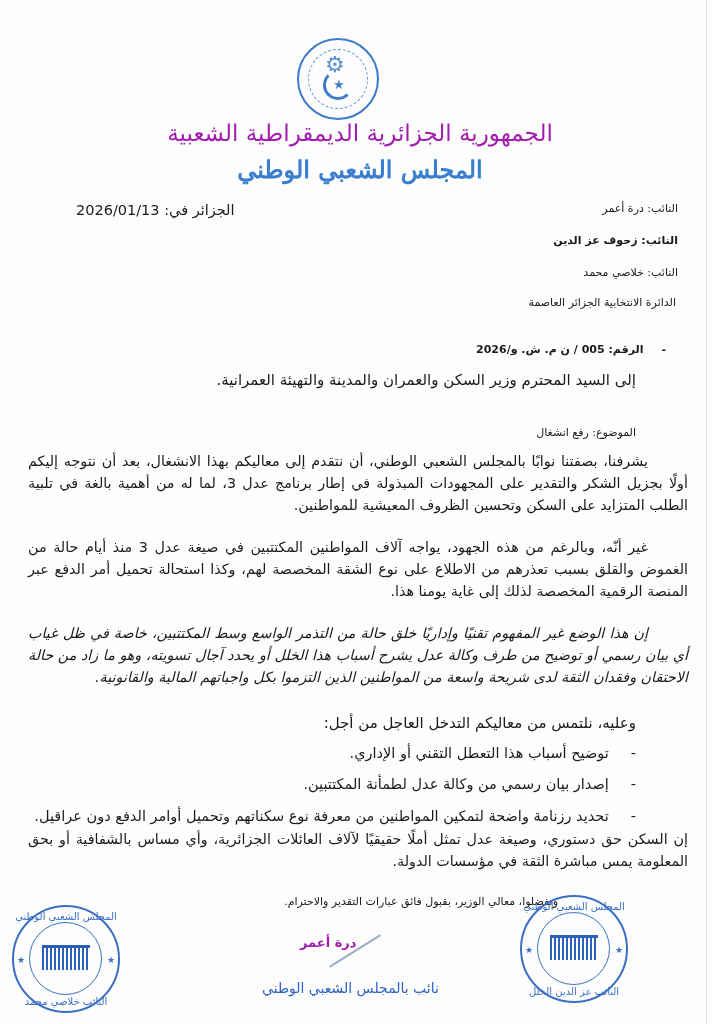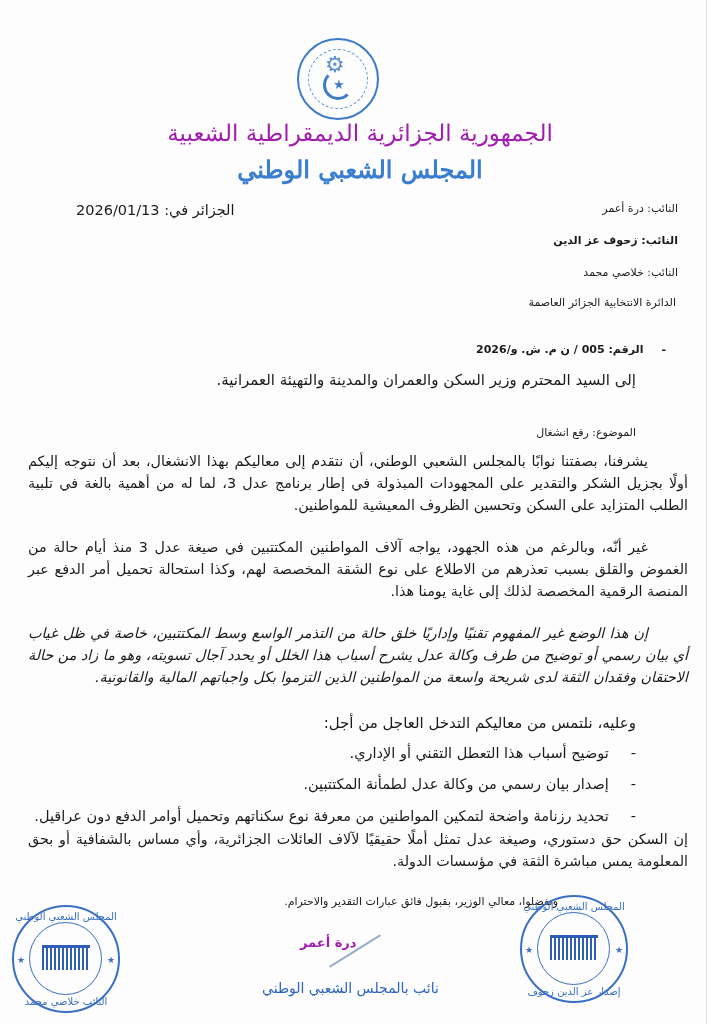--- a/index.html
+++ b/index.html
@@ -110,20 +110,20 @@
     <div class="s2">★</div>
     <div class="txt-bot">النائب خلاصي محمد</div>
   </div>
 
   <div class="stamp" style="left:520px; top:895px;">
     <div class="txt-top">المجلس الشعبي الوطني</div>
     <div class="ring"></div>
     <div class="bldg"></div>
     <div class="s1">★</div>
     <div class="s2">★</div>
-    <div class="txt-bot">إصدار عز الدين زحوف</div>
+    <div class="txt-bot">النائب عز الدين الخلل</div>
   </div>
 
   <div class="sig-name">درة أعمر</div>
   <div class="sig-stroke"></div>
   <div class="sig-title">نائب بالمجلس الشعبي الوطني</div>
 
 </div>
 
 </body></html>

